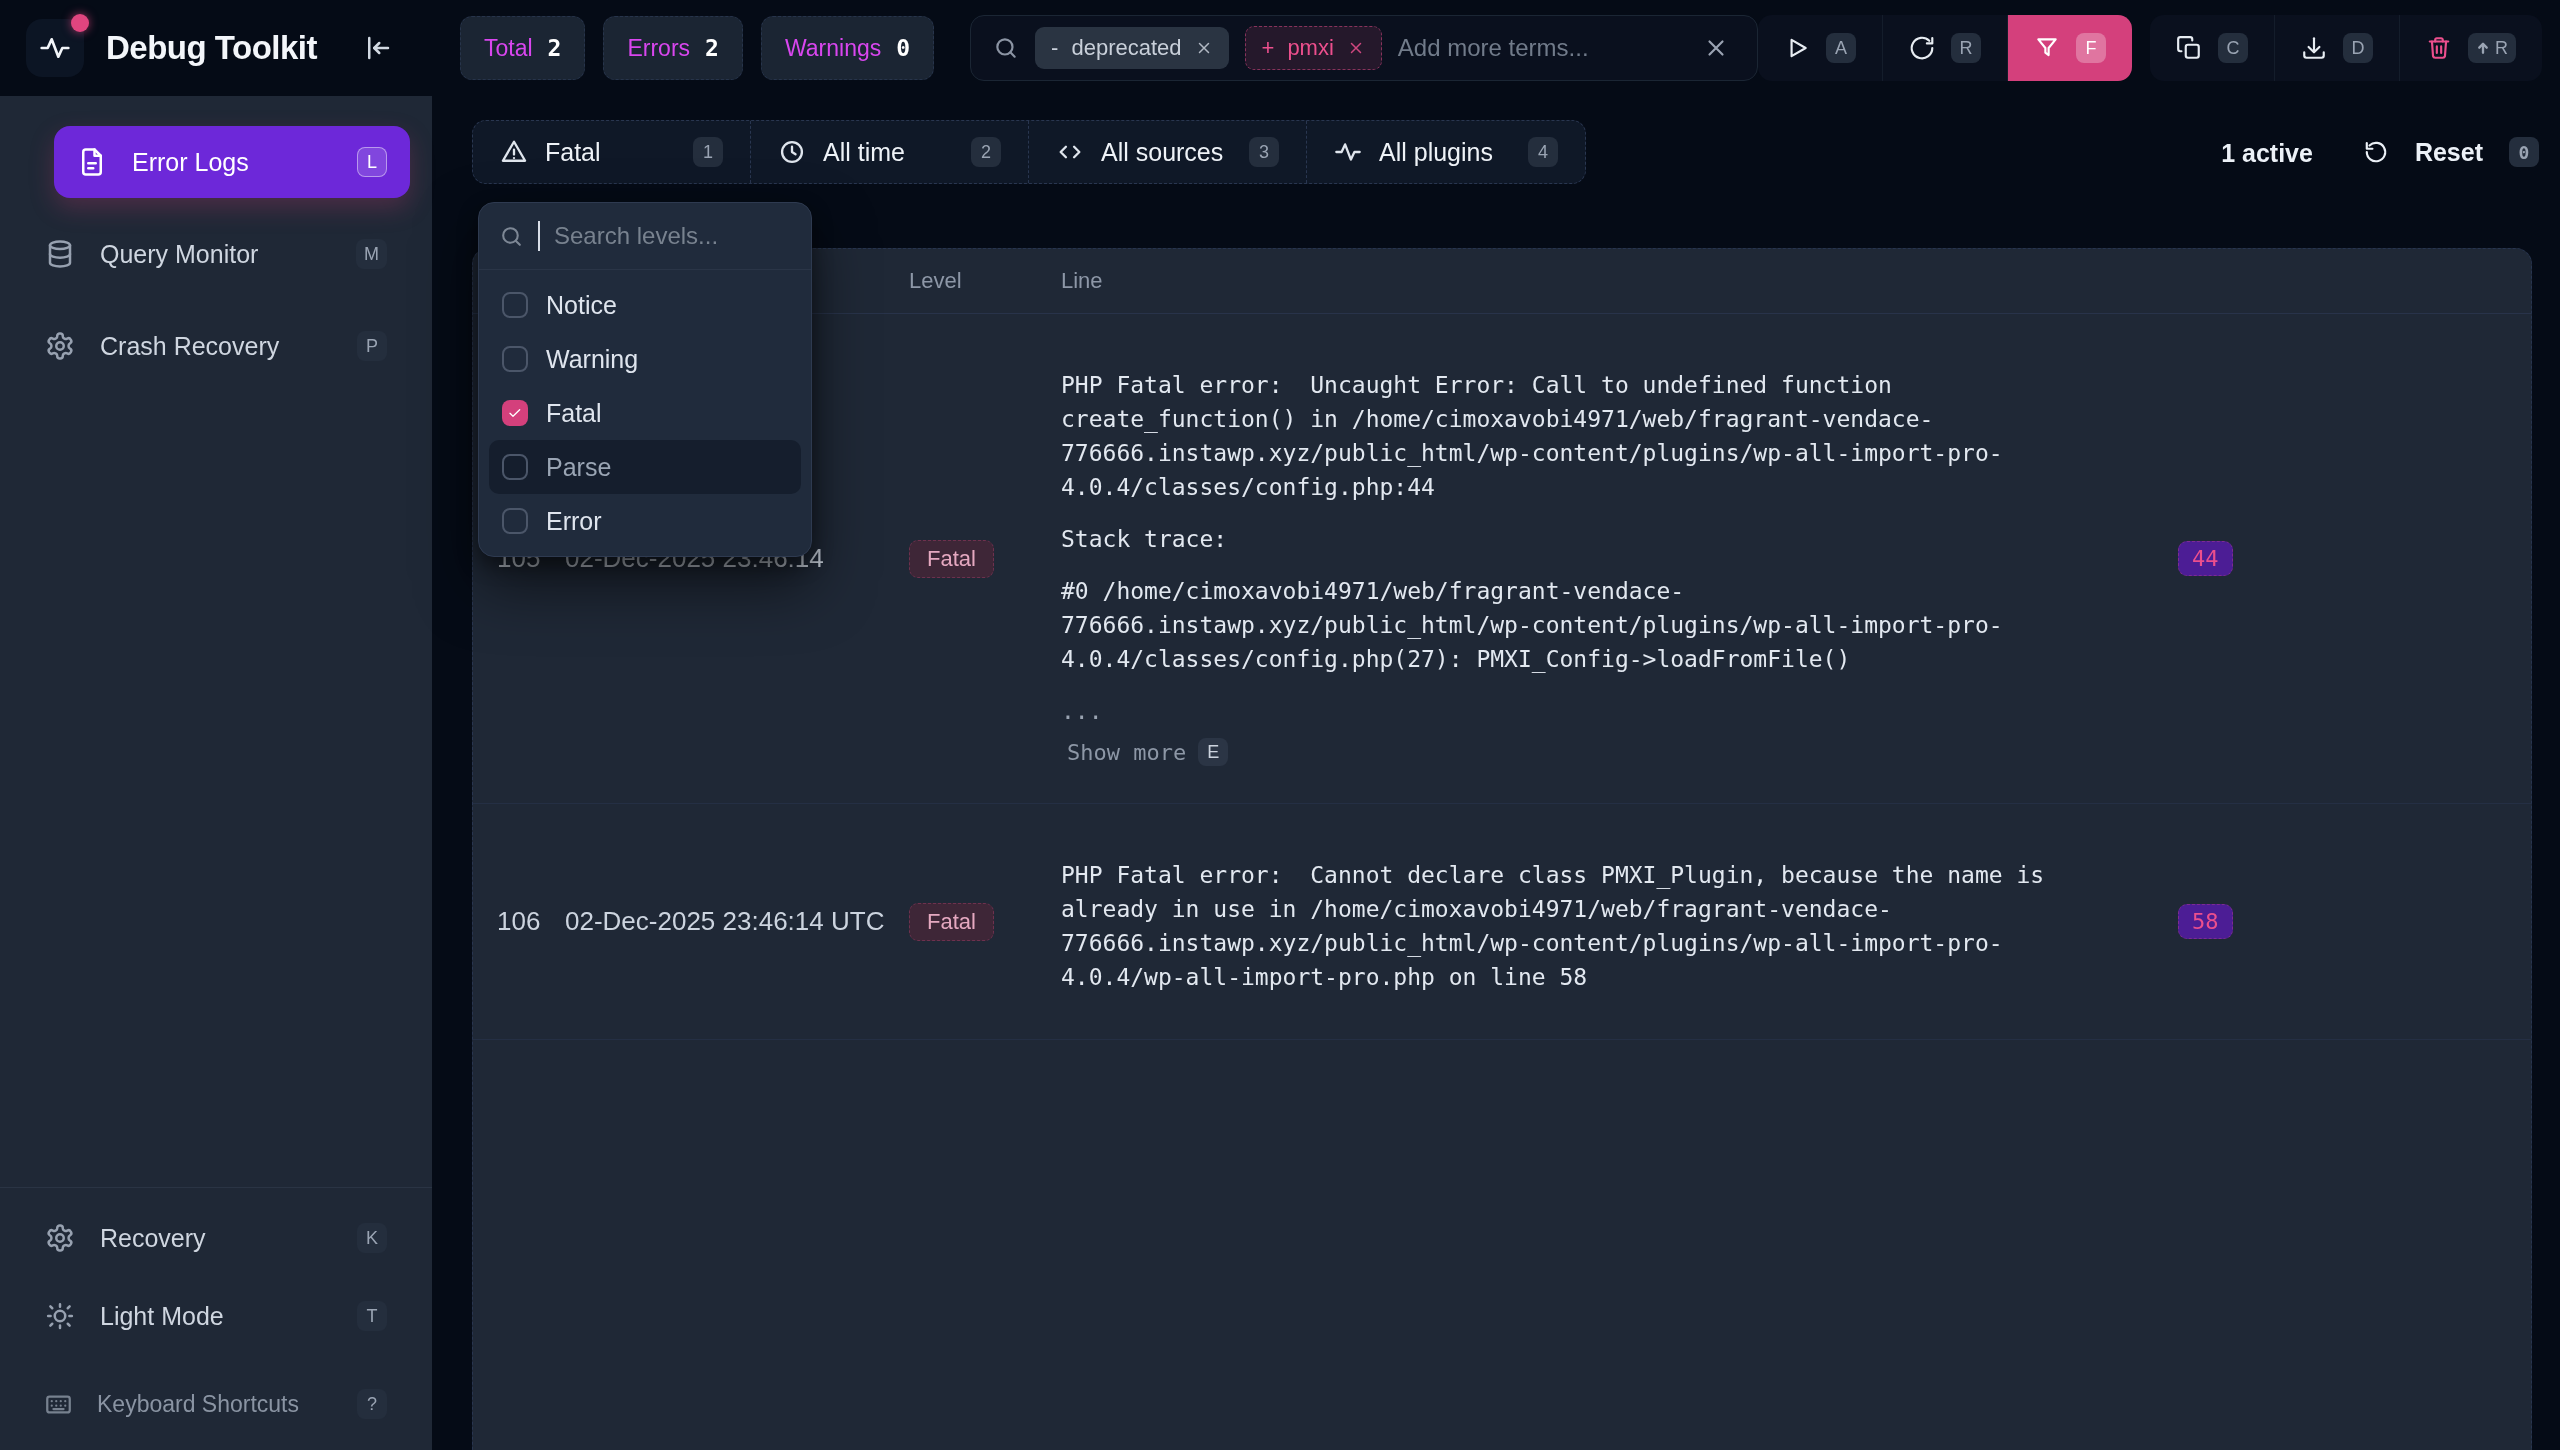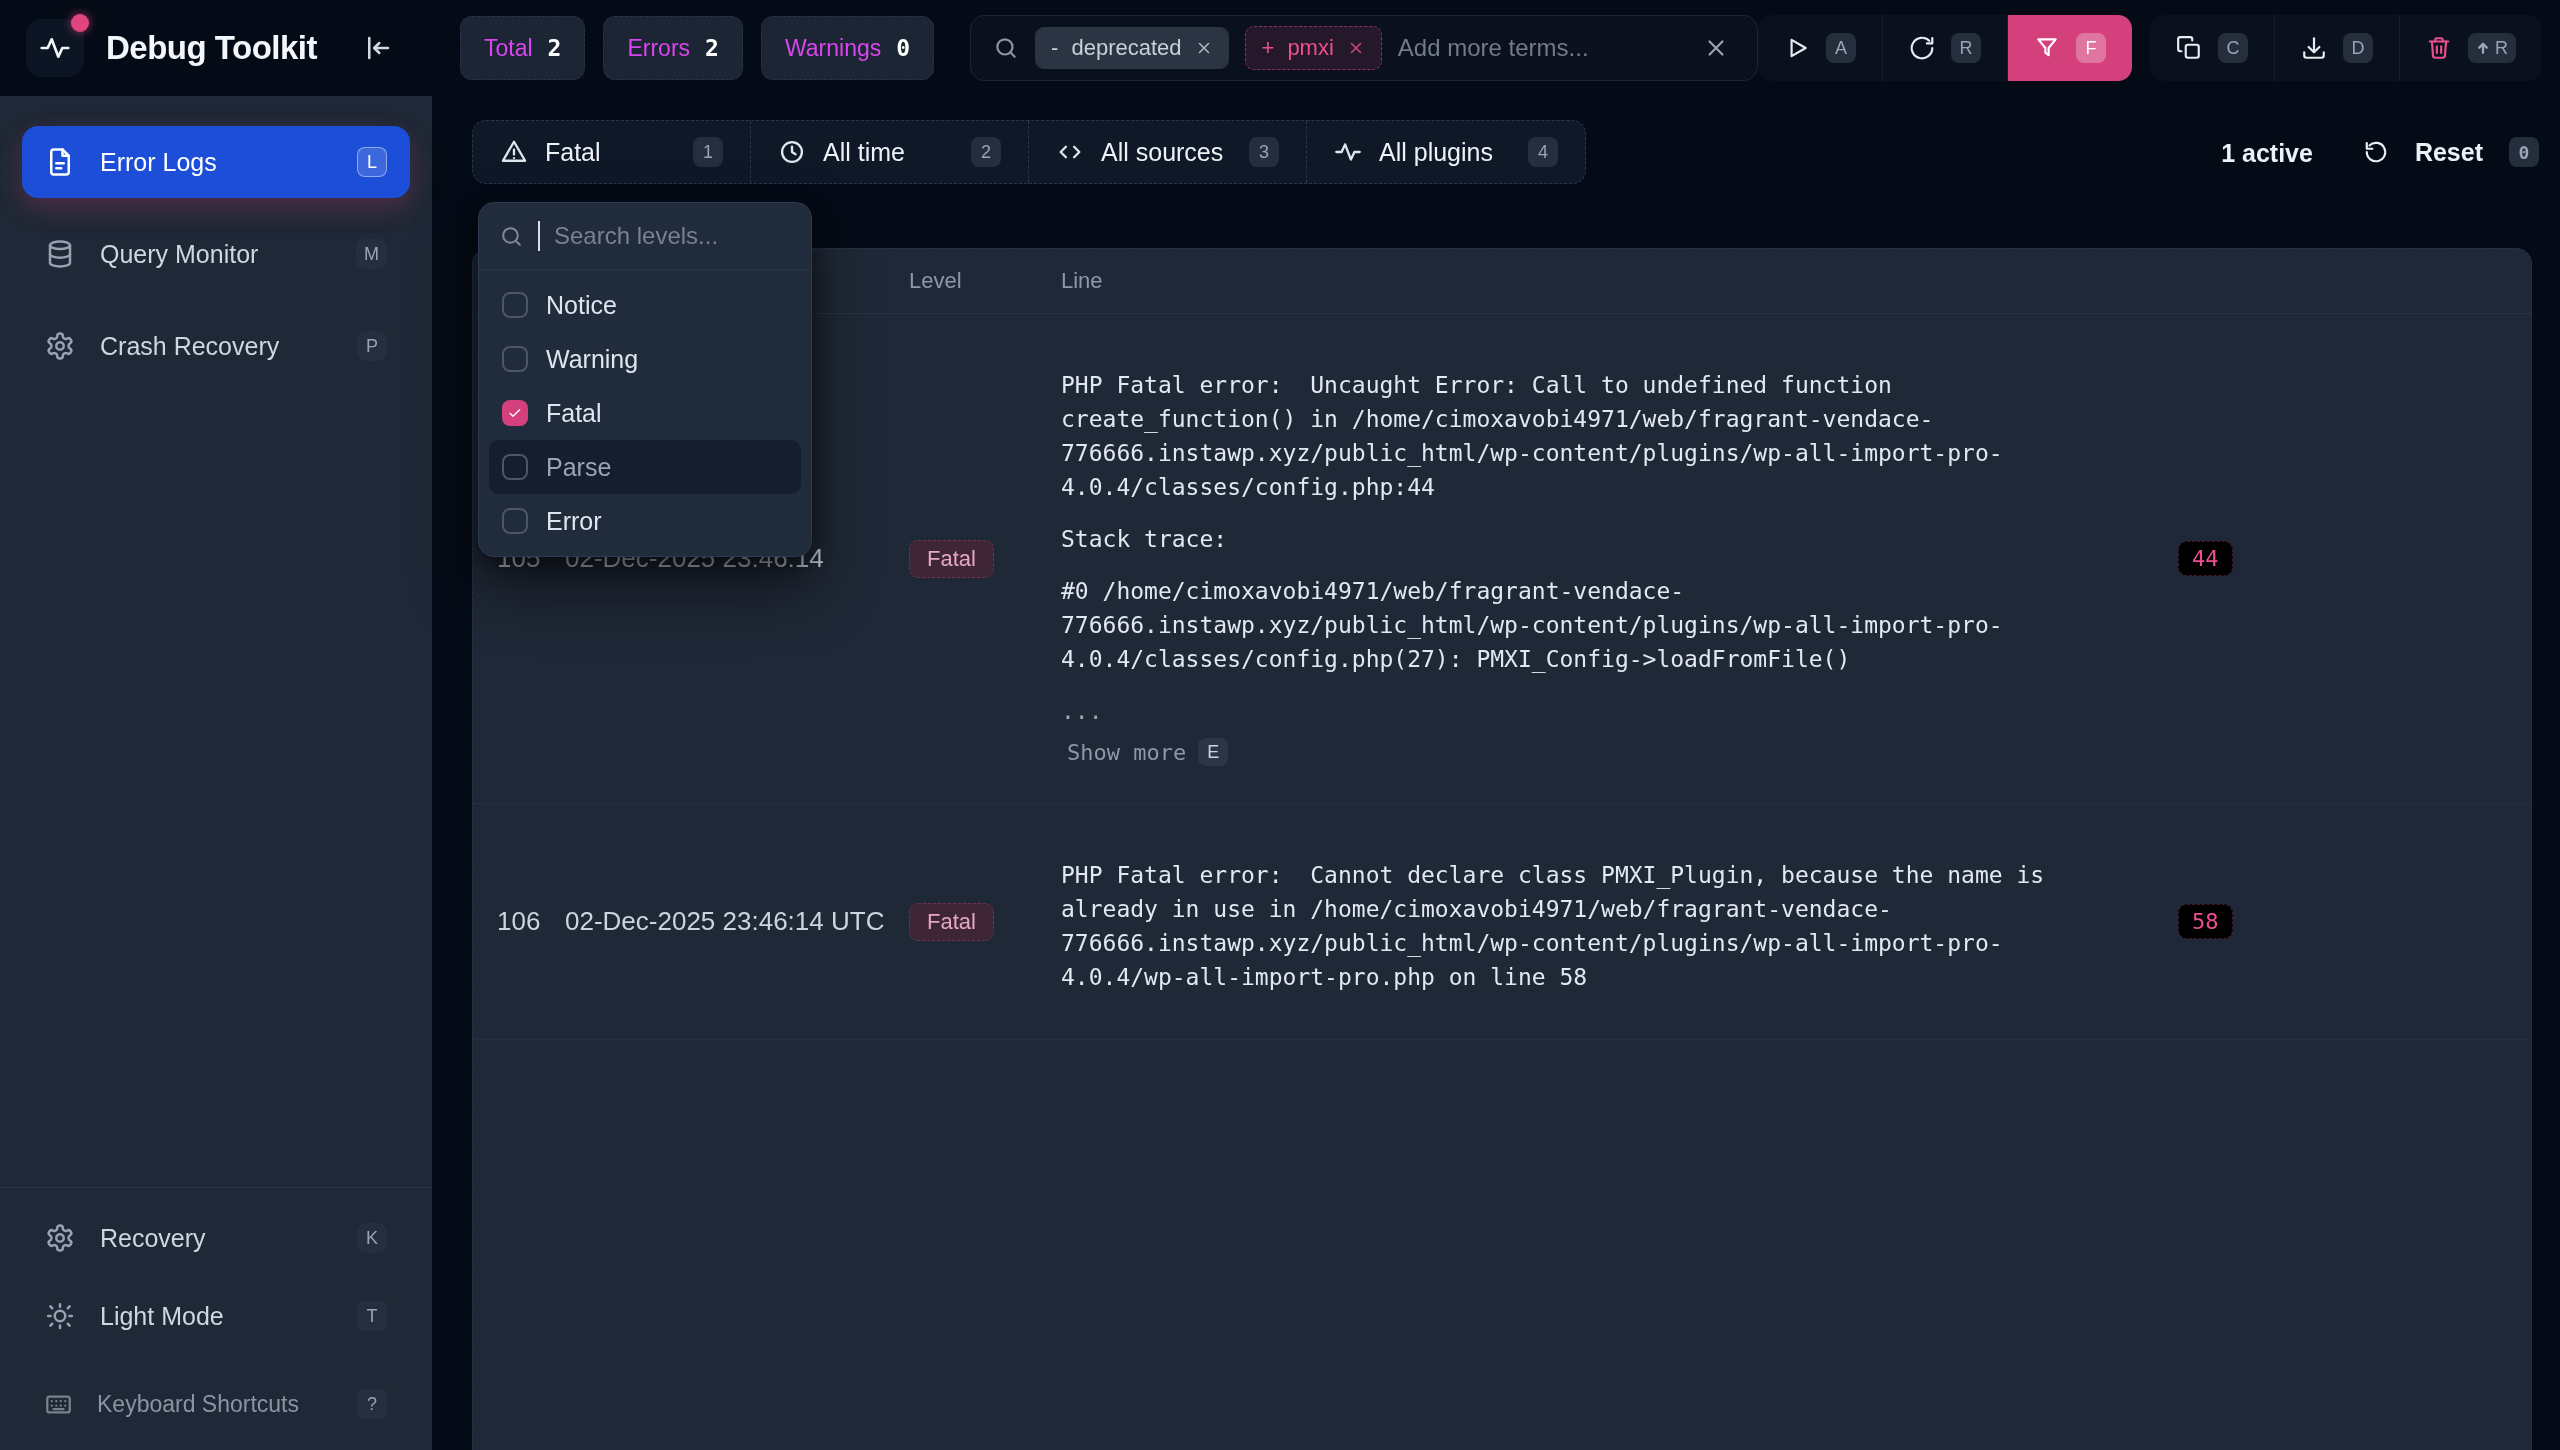--- a/index.html
+++ b/index.html
@@ -50,21 +50,21 @@
   .kbd.mono{font-family:"DejaVu Sans Mono",monospace;}
 
   
   .sidebar{position:absolute;top:96px;left:0;width:432px;bottom:0;background:#1f2836;
         display:flex;flex-direction:column;padding:30px 0 16px;box-sizing:border-box;}
   .nav{display:flex;flex-direction:column;gap:20px;padding:0 22px;}
   .nav-item{display:flex;align-items:center;gap:25px;height:72px;border-radius:16px;padding:0 23px;
         color:#cfd6e0;font-size:25px;font-weight:500;cursor:pointer;}
   .nav-item .n-icon{color:#97a1b0;flex:none;}
   .nav-item .kbd{margin-left:auto;}
-  .nav-item.active{background:#1d4ed8;color:#ffffff;box-shadow:0 10px 24px rgba(210,61,120,.25);}
+  .nav-item.active{background:#6d28d9;color:#ffffff;box-shadow:0 10px 24px rgba(210,61,120,.25);margin-left:32px;}
   .nav-item.active .n-icon{color:#ffffff;}
   .nav-item.active .kbd{background:rgba(255,255,255,0.14);border:1px solid rgba(255,255,255,0.45);color:#ffffff;}
   .sidebar-footer{margin-top:auto;border-top:1px solid #2a3444;padding:14px 22px 0;
         display:flex;flex-direction:column;gap:6px;}
   .nav-item.small{font-size:23px;color:#8a94a3;height:60px;margin-top:16px;}
   .nav-item.small .n-icon{color:#77818f;}
 
   
   .main{position:absolute;left:472px;top:96px;width:2073px;bottom:0;display:flex;flex-direction:column;}
   .filter-row{margin-top:24px;height:64px;flex:none;display:flex;align-items:center;}
@@ -83,21 +83,21 @@
   
   .table-panel{margin-top:64px;width:2060px;flex:1;background:#1f2836;border:1px dashed #283550;
         border-bottom:none;border-radius:16px 16px 0 0;box-sizing:border-box;overflow:hidden;}
   .t-head{display:grid;grid-template-columns:68px 344px 152px 1117px 1fr;padding-left:24px;height:64px;
         align-items:center;border-bottom:1px solid #28334a;color:#8d97a7;font-size:22px;}
   .t-row{display:grid;grid-template-columns:68px 344px 152px 1117px 1fr;padding:36px 0 36px 24px;
         align-items:center;border-bottom:1px solid #242f44;}
   .cell-id,.cell-ts{font-size:26px;color:#ccd4df;white-space:nowrap;}
   .level-badge{justify-self:start;padding:5px 17px;border-radius:9px;background:#3e2637;
         border:1px dashed rgba(236,79,141,0.28);color:#e5a8c0;font-size:22px;}
-  .line-badge{justify-self:start;padding:4px 13px;border-radius:9px;background:#000000;
+  .line-badge{justify-self:start;padding:4px 13px;border-radius:9px;background:#4c1d95;
         border:1px dashed rgba(236,79,141,0.3);color:#ec4f8d;font-size:22px;font-family:"DejaVu Sans Mono",monospace;text-align:right;}
   .msg{font-family:"DejaVu Sans Mono",monospace;font-size:23px;line-height:34px;color:#e2e8f0;}
   .msg p{margin:18px 0 9px;white-space:pre-wrap;max-width:74ch;}
   .msg p.dots{color:#9aa4b2;}
   .show-more{display:flex;align-items:center;gap:12px;color:#8d97a6;font-size:22px;
         font-family:"DejaVu Sans Mono",monospace;margin-top:6px;background:none;border:none;cursor:pointer;}
   .show-more .kbd{background:#2b3545;color:#ccd3de;height:28px;font-size:18px;}
 
   
   .level-dd{position:absolute;left:478px;top:202px;width:334px;background:#202b3c;border:1px solid #2e3a50;

